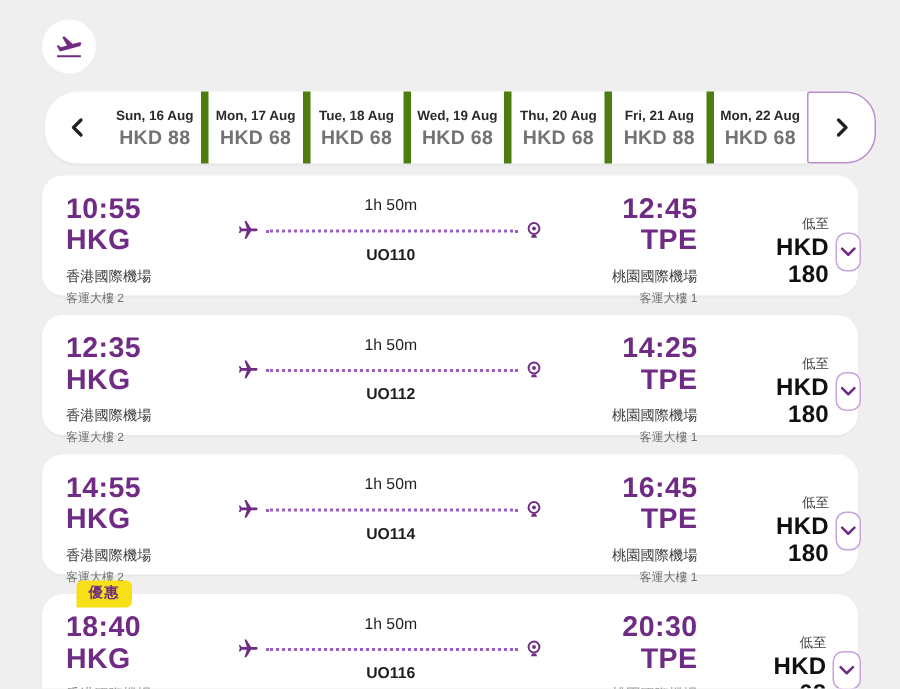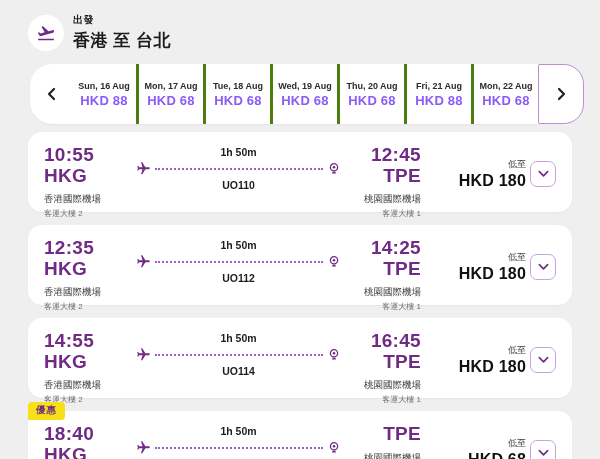--- a/index.html
+++ b/index.html
@@ -12,63 +12,63 @@
   .header { display:flex; align-items:center; padding:13px 0 10px 28px; }
   .hdr-icon {
     width:36px; height:36px; border-radius:50%; background:#fff;
     display:flex; align-items:center; justify-content:center; flex:0 0 36px;
   }
   .hdr-text { margin-left:9px; }
   .hdr-label { font-size:10px; font-weight:bold; color:#1c1c1c; letter-spacing:.5px; }
   .hdr-title { font-size:17px; font-weight:bold; color:#1c1c1c; margin-top:2px; letter-spacing:.5px; }
 
   
-  .datebar-wrap { display:flex; align-items:stretch; margin:2px 16px 0 30px; height:60px; }
+  .datebar-wrap { display:flex; align-items:stretch; margin:2px 16px 0 30px; height:48px; }
   .datebar {
     flex:1; background:#fff; border-radius:22px 0 0 22px;
     display:flex; align-items:stretch; box-shadow:0 1px 2px rgba(0,0,0,.05);
   }
   .db-prev {
     width:42px; display:flex; align-items:center; justify-content:center;
     cursor:pointer; background:transparent; border:none;
   }
   .db-cell {
     flex:1; display:flex; flex-direction:column; align-items:center; justify-content:center;
-    border-left:3px solid #4d7c0f; cursor:pointer; min-width:0;
+    border-left:5px solid #4d7c0f; cursor:pointer; min-width:0;
   }
   .db-day { font-size:9px; font-weight:bold; color:#2b2b2b; white-space:nowrap; }
-  .db-price { font-size:13px; font-weight:bold; color:#8b5cf6; margin-top:2px; white-space:nowrap; letter-spacing:.2px; }
+  .db-price { font-size:13px; font-weight:bold; color:#737373; margin-top:2px; white-space:nowrap; letter-spacing:.2px; }
   .db-next {
     width:46px; background:#fff; border:1.5px solid #b98fd2;
     border-radius:2px 20px 20px 2px;
     display:flex; align-items:center; justify-content:center; cursor:pointer;
   }
   .chev { stroke:#222; stroke-width:2.2; fill:none; stroke-linecap:round; stroke-linejoin:round; }
 
   
   .cards { padding:8px 28px 0 28px; }
   .card {
     position:relative; background:#fff; border-radius:14px;
     height:80px; margin-bottom:13px; display:flex; align-items:flex-start;
-    padding:13px 16px 0 16px; box-shadow:0 1px 2px rgba(0,0,0,.04);
+    padding:13px 16px 0 16px; box-shadow:0 1px 2px rgba(0,0,0,.04);gap:22px;
   }
   .badge {
-    position:absolute; top:-9px; left:0; background:#f7e017; color:#6b2d83;
+    position:absolute; top:-9px; left:23px; background:#f7e017; color:#6b2d83;
     font-size:9.5px; font-weight:bold; padding:2px 8px 3px 8px;
     border-radius:4px 4px 4px 0; letter-spacing:1px;
   }
   .ep { width:92px; flex:0 0 92px; }
   .ep.arr { width:80px; flex:0 0 80px; text-align:right; }
   .ep-time { font-size:19px; font-weight:bold; color:#702b85; line-height:1.08; letter-spacing:.3px; }
   .ep-code { font-size:19px; font-weight:bold; color:#702b85; line-height:1.08; letter-spacing:.3px; }
   .ep-airport { font-size:9.5px; color:#3c3c3c; margin-top:7px; }
   .ep-terminal { font-size:8px; color:#6e6e6e; margin-top:2px; }
 
   .route { width:205px; flex:0 0 205px; margin-top:1px; }
-  .route-duration { text-align:center; font-size:10.5px; font-weight:bold; color:#1d1d1d; }
+  .route-duration { text-align:center; font-size:10.5px; font-weight:normal; color:#1d1d1d; }
   .route-line { display:flex; align-items:center; margin:3px 0; }
   .route-dash { flex:1; border-top:2px dotted #9a5fc0; margin:0 4px; }
   .route-flightno { text-align:center; font-size:10.5px; font-weight:bold; color:#1d1d1d; margin-top:1px; }
 
   .spacer { flex:1; }
   .pricebox { display:flex; align-items:center; margin-top:13px; }
   .price-texts { text-align:right; margin-right:4px; }
   .price-label { font-size:9px; color:#3c3c3c; }
   .price-value { font-size:16px; font-weight:bold; color:#101010; letter-spacing:.2px; margin-top:1px; }
   .expand-btn {
@@ -78,24 +78,20 @@
   .icon-purple { fill:#702b85; }
 </style>
 </head>
 <body>
 
 <div class="header">
   <div class="hdr-icon">
     <svg width="20" height="20" viewBox="0 0 24 24">
       <path class="icon-purple" d="M2.5 19h19v1.6h-19zM22.07 9.64c-.21-.8-1.04-1.28-1.84-1.06L14.92 10 8.46 3.98l-1.93.51 3.87 6.7-4.97 1.33-1.85-1.45-1.45.39 1.82 3.16.77 1.33 1.6-.43 5.31-1.42 4.35-1.16 4.35-1.17c.81-.22 1.28-1.04 1.07-1.84z"></path>
     </svg>
-  </div>
-  <div class="hdr-text">
-    <div class="hdr-label">出發</div>
-    <div class="hdr-title">香港 至 台北</div>
   </div>
 </div>
 
 <div class="datebar-wrap">
   <div class="datebar">
     <button class="db-prev">
       <svg width="11" height="14" viewBox="0 0 11 14">
           <polyline class="chev" points="8,2 3,7 8,12"></polyline>
         </svg>
     </button>
@@ -280,20 +276,21 @@
         <div class="route-dash"></div>
         <svg width="14" height="15" viewBox="0 0 24 24">
             <circle cx="12" cy="10" r="6.2" fill="none" stroke="#702b85" stroke-width="2.2"></circle>
             <circle cx="12" cy="10" r="2.2" class="icon-purple"></circle>
             <path d="M8.5 20.5h7l-1.2-3h-4.6z" class="icon-purple"></path>
           </svg>
       </div>
       <div class="route-flightno">UO116</div>
     </div>
     <div class="ep arr">
+      <div class="ep-time">20:30</div>
       <div class="ep-code">TPE</div>
       <div class="ep-airport">桃園國際機場</div>
 
     </div>
     <div class="spacer"></div>
     <div class="pricebox">
       <div class="price-texts">
         <div class="price-label">低至</div>
         <div class="price-value">HKD 68</div>
       </div>

